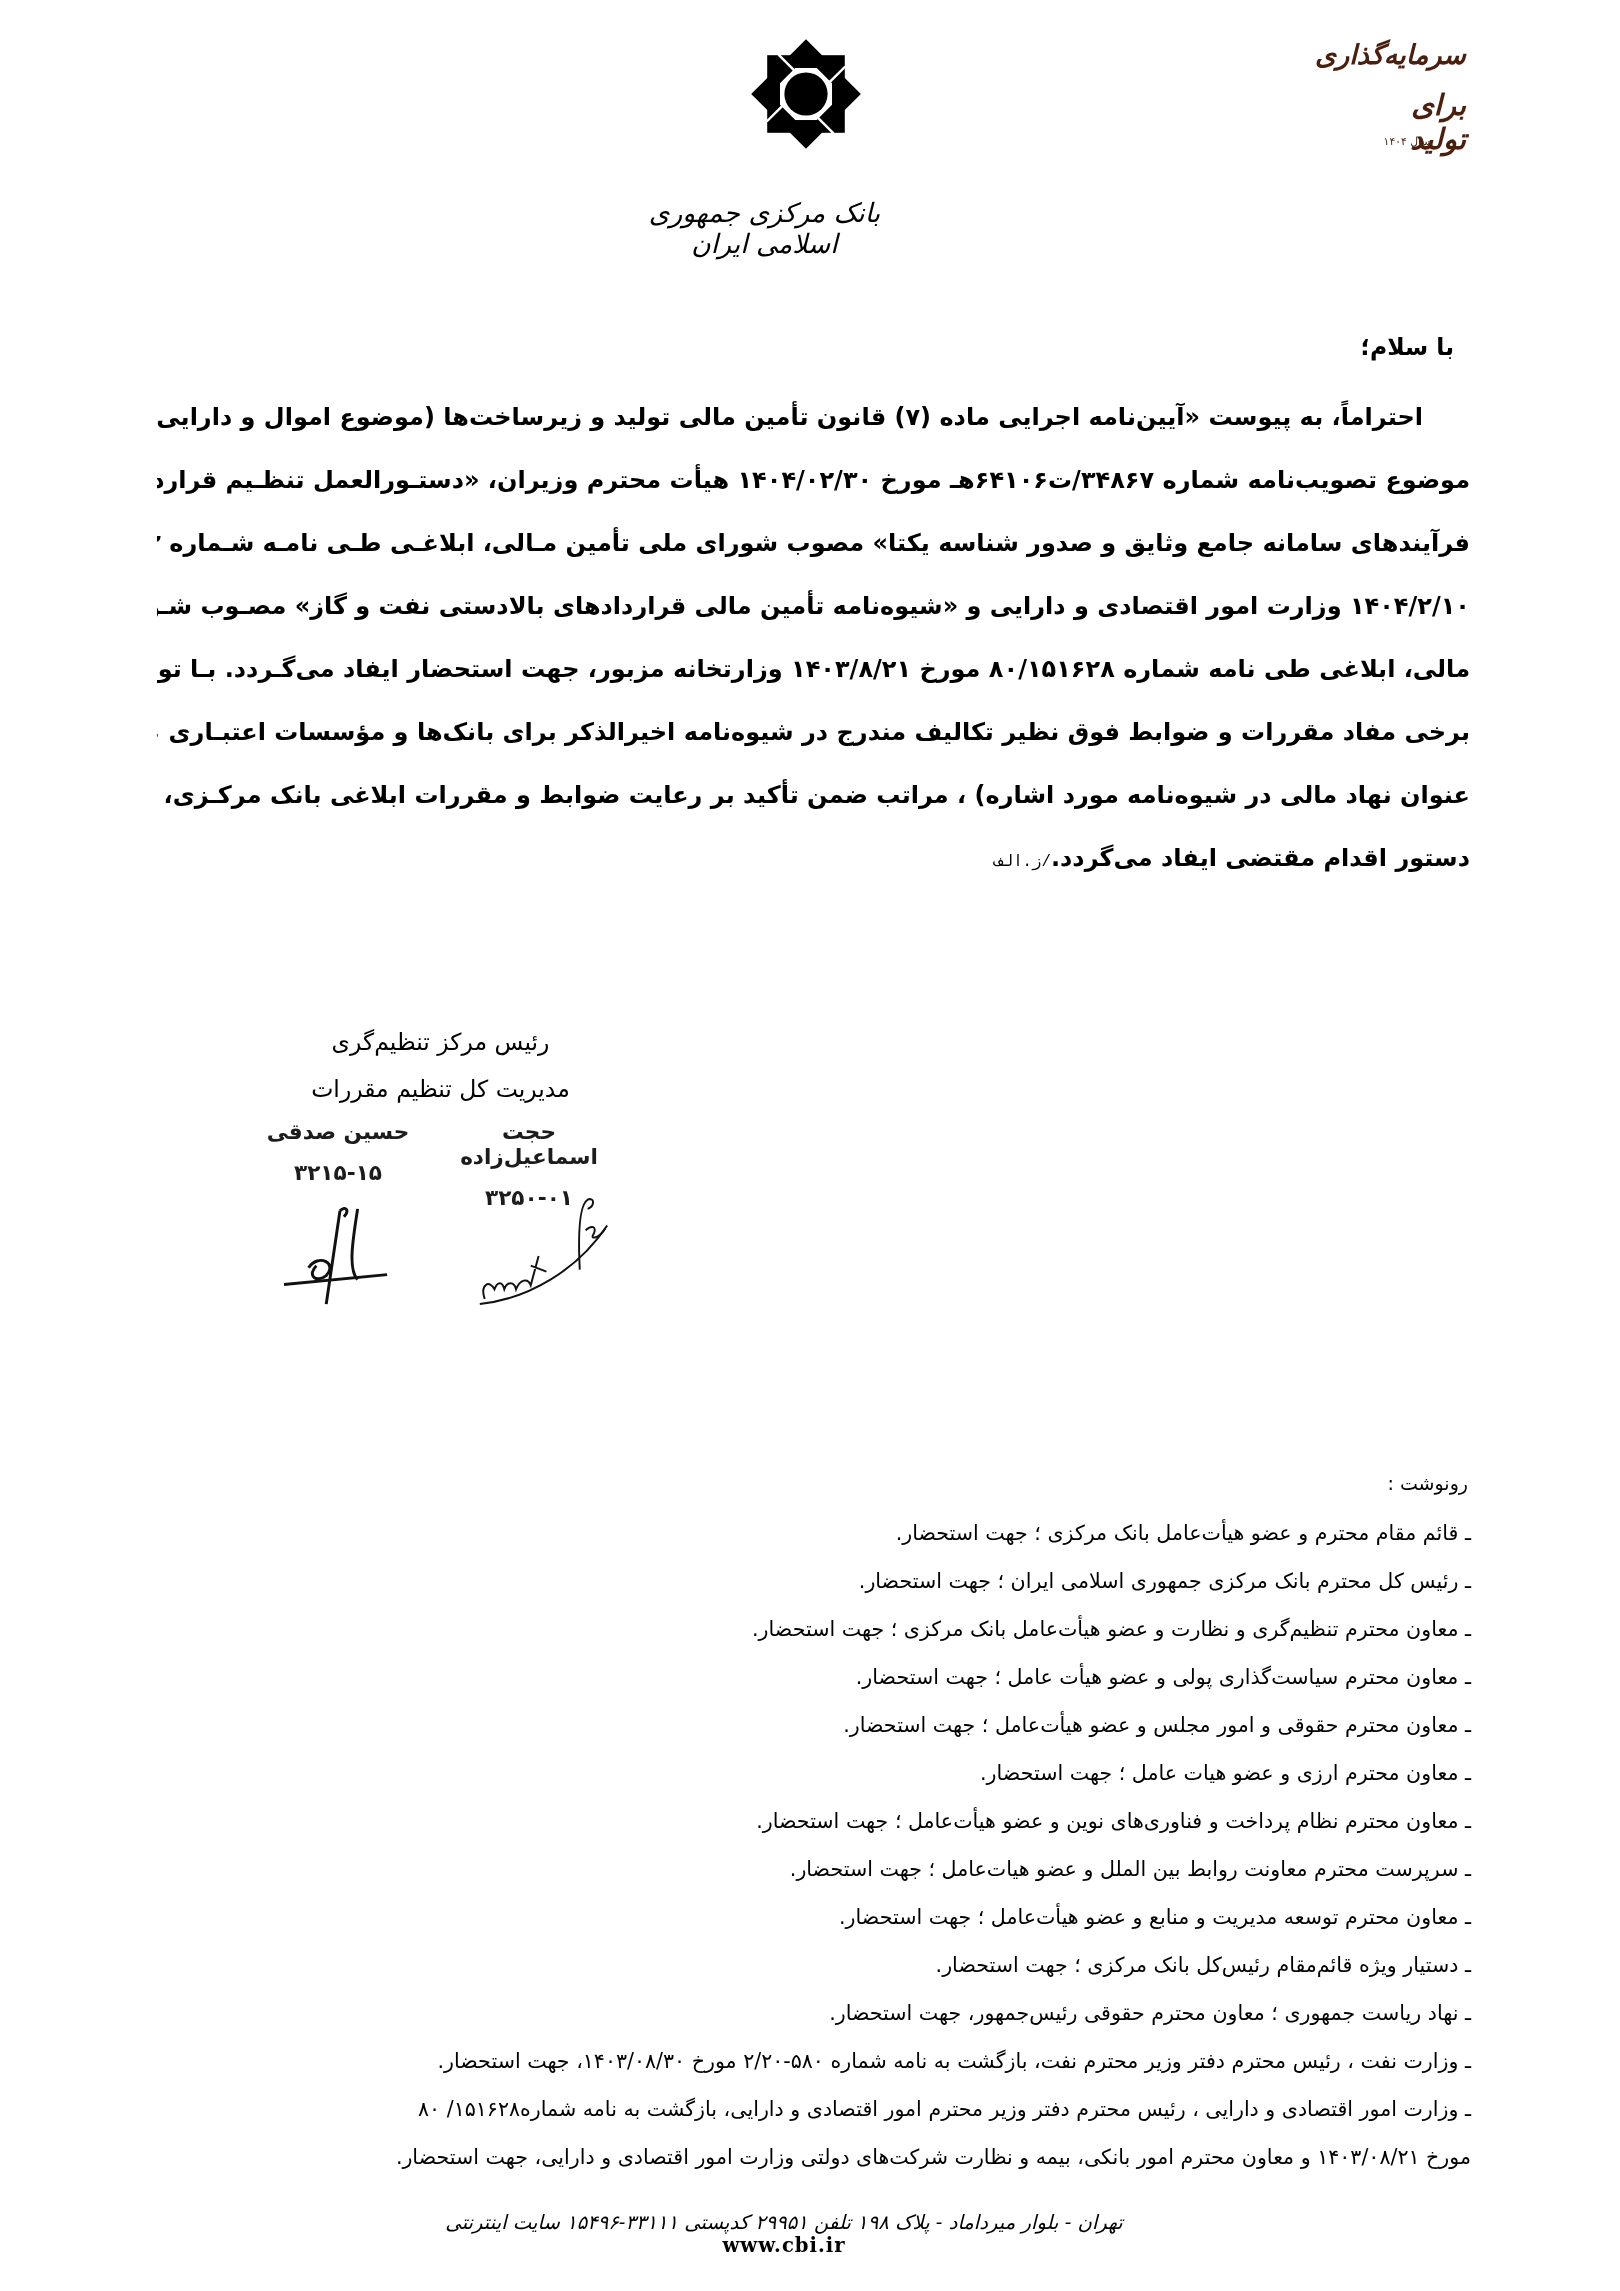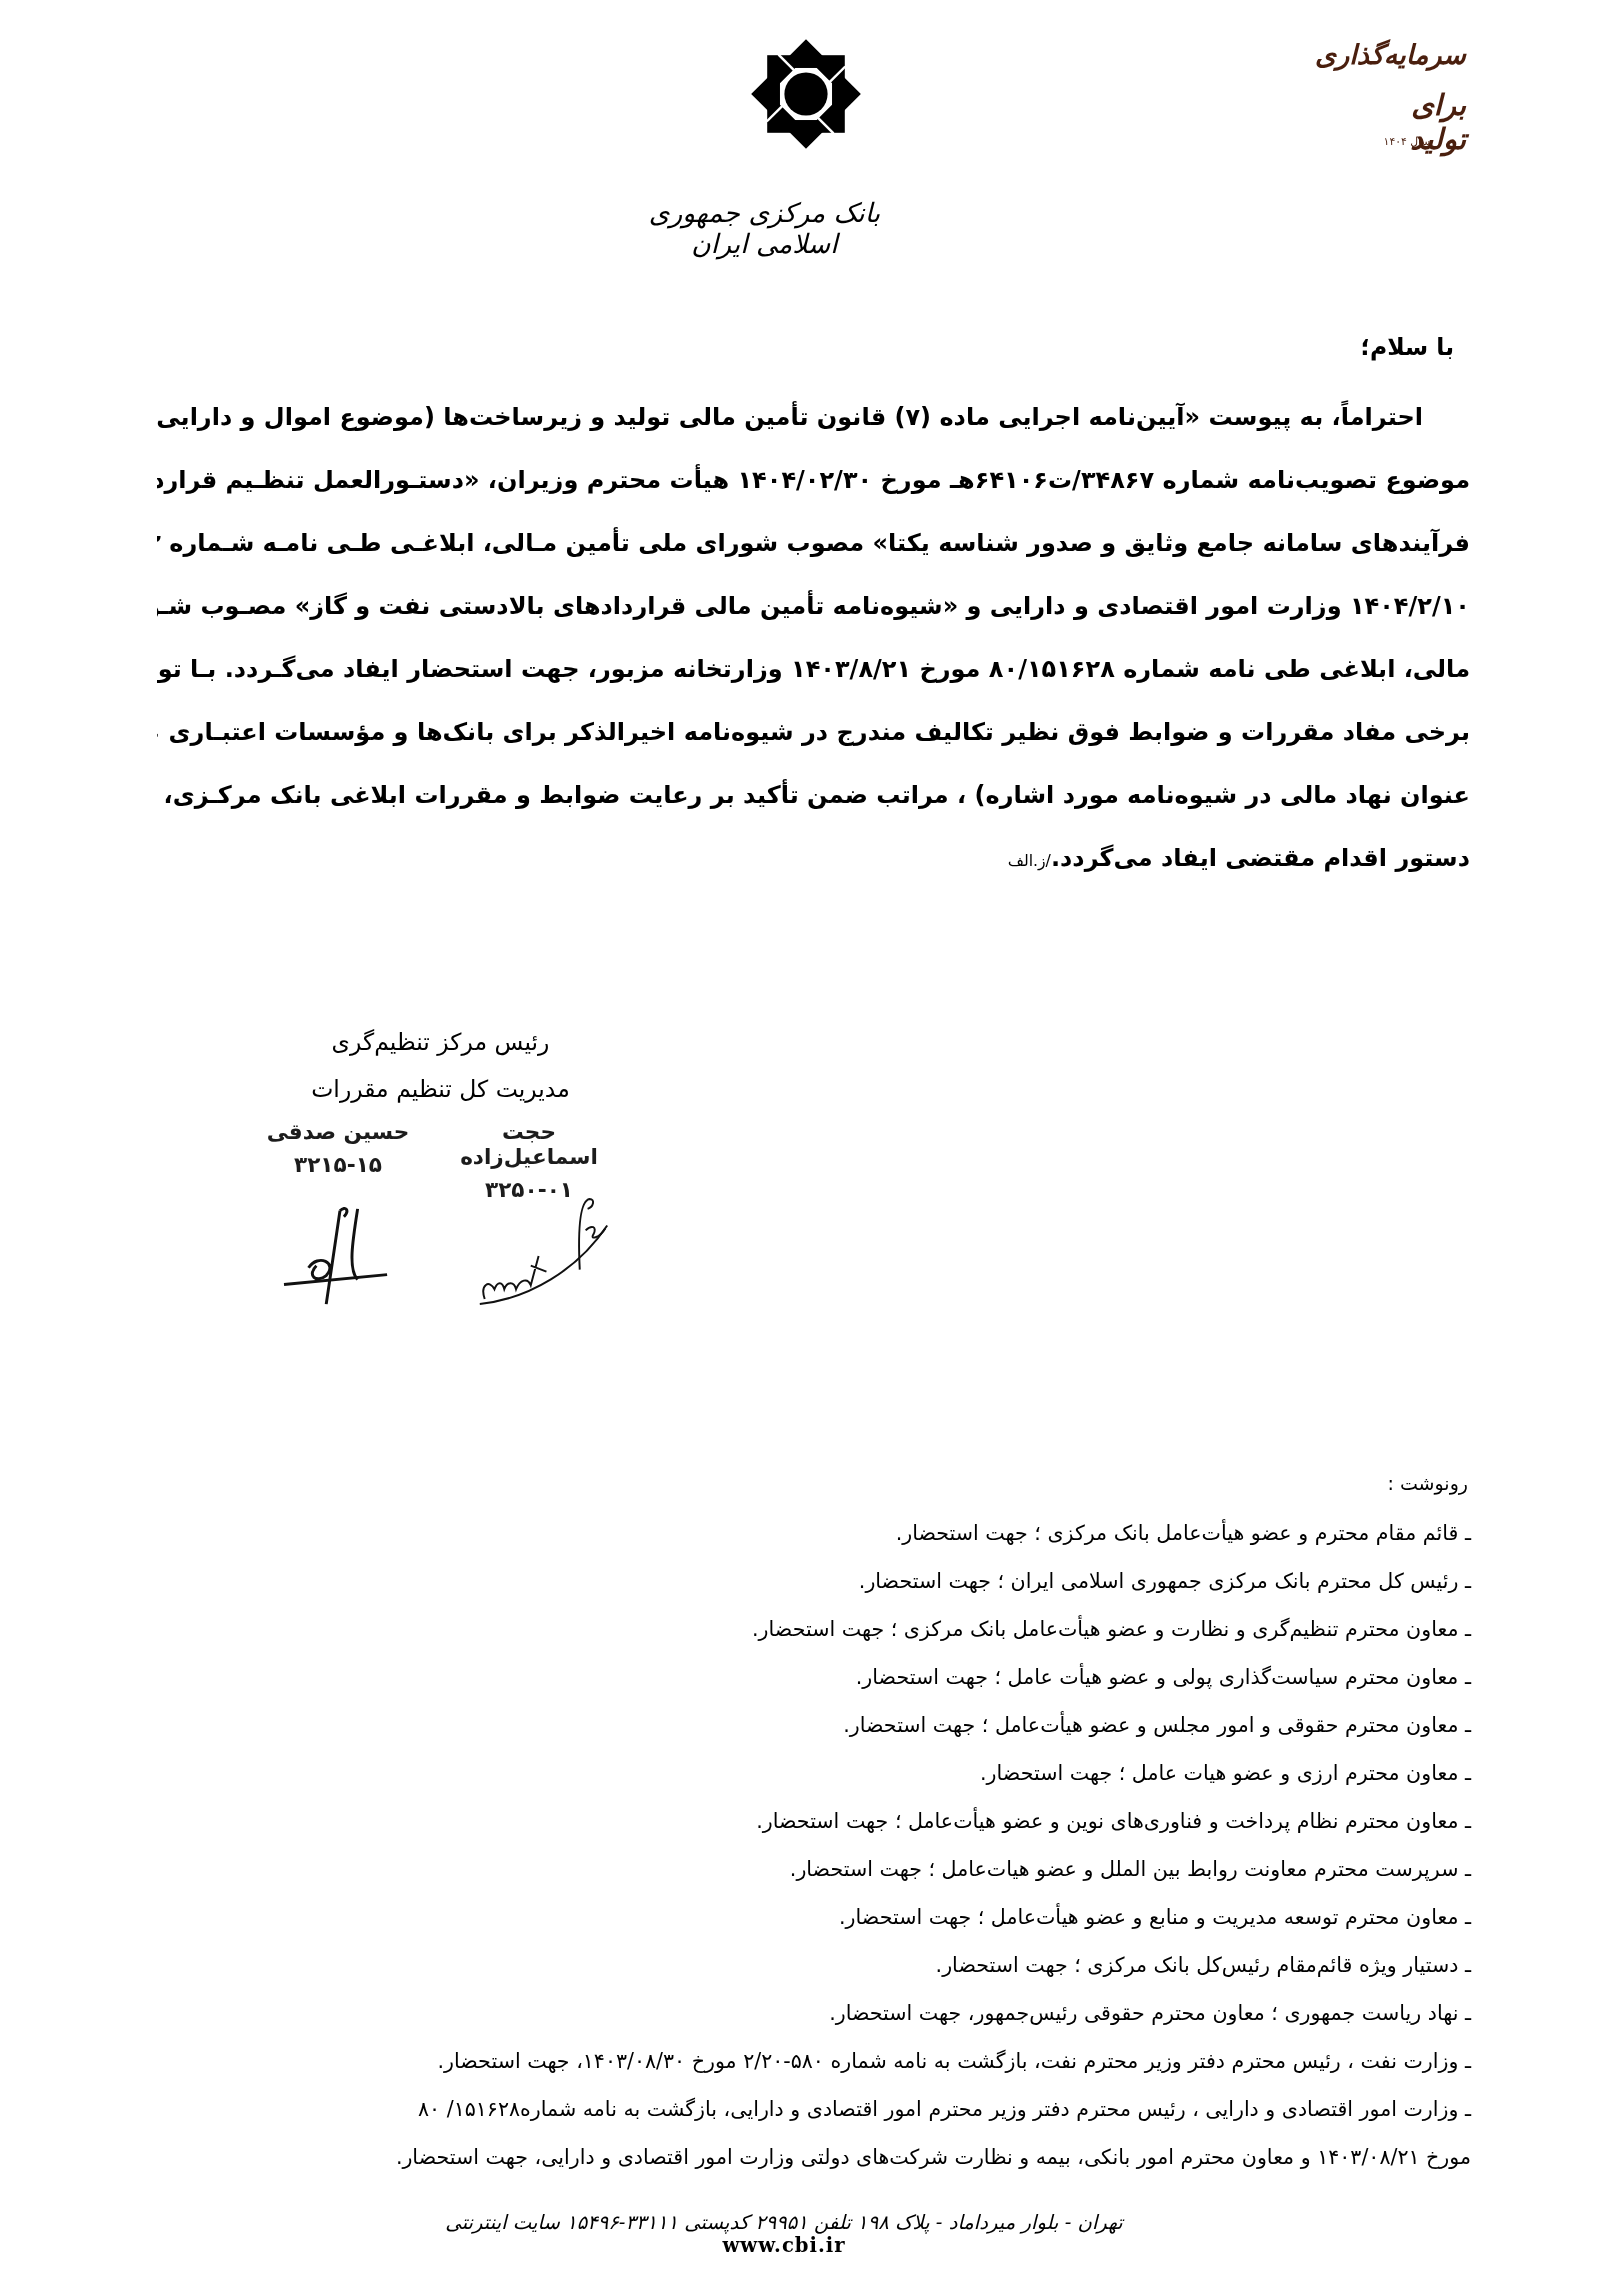--- a/index.html
+++ b/index.html
@@ -21,28 +21,28 @@
   #slogan .yr { position: absolute; left: 19.6px; top: 102px; font-size: 10.8px; color: #4a1f0e;
          font-family: "DejaVu Serif", serif; }
 
   
   #greeting { right: 166px; top: 333px; font-weight: bold; font-size: 23.5px; }
   #main-para { left: 157px; width: 1313px; top: 392px; }
   .pline { height: 63px; line-height: 51px; font-size: 24px; font-weight: bold;
            text-align: justify; text-align-last: justify; white-space: nowrap; overflow: hidden; }
   .pline.first { text-indent: 47px; }
   .pline.last { text-align-last: right; }
-  .ref { font-weight: normal; font-size: 15.7px; }
+  .ref { font-weight: normal; font-size: 15.7px; font-family: Liberation Mono, monospace; }
 
   
   #sig-block { left: 225px; top: 1019px; width: 431px; text-align: center; }
   #sig-title1, #sig-title2 { font-size: 23.5px; line-height: 47px; }
   .signer { position: absolute; width: 196px; text-align: center; color: #1c1c1c; }
   .signer .nm { font-weight: bold; font-size: 21.6px; }
-  .signer .cd { font-weight: bold; font-size: 21.6px; margin-top: 8px; }
+  .signer .cd { font-weight: bold; font-size: 21.6px; margin-top: 16px; }
   #signer-1 { left: 431px; top: 1119px; }
   #signer-2 { left: 240px; top: 1119px; }
   .sigsvg { position: absolute; }
 
   
   #cc-heading { right: 152px; top: 1472px; font-size: 19px; }
   #cc-list { right: 149px; top: 1509px; width: 1313px; }
   .cc-item { font-size: 20.6px; line-height: 48px; height: 48px; white-space: nowrap; text-align: right; }
 
   

